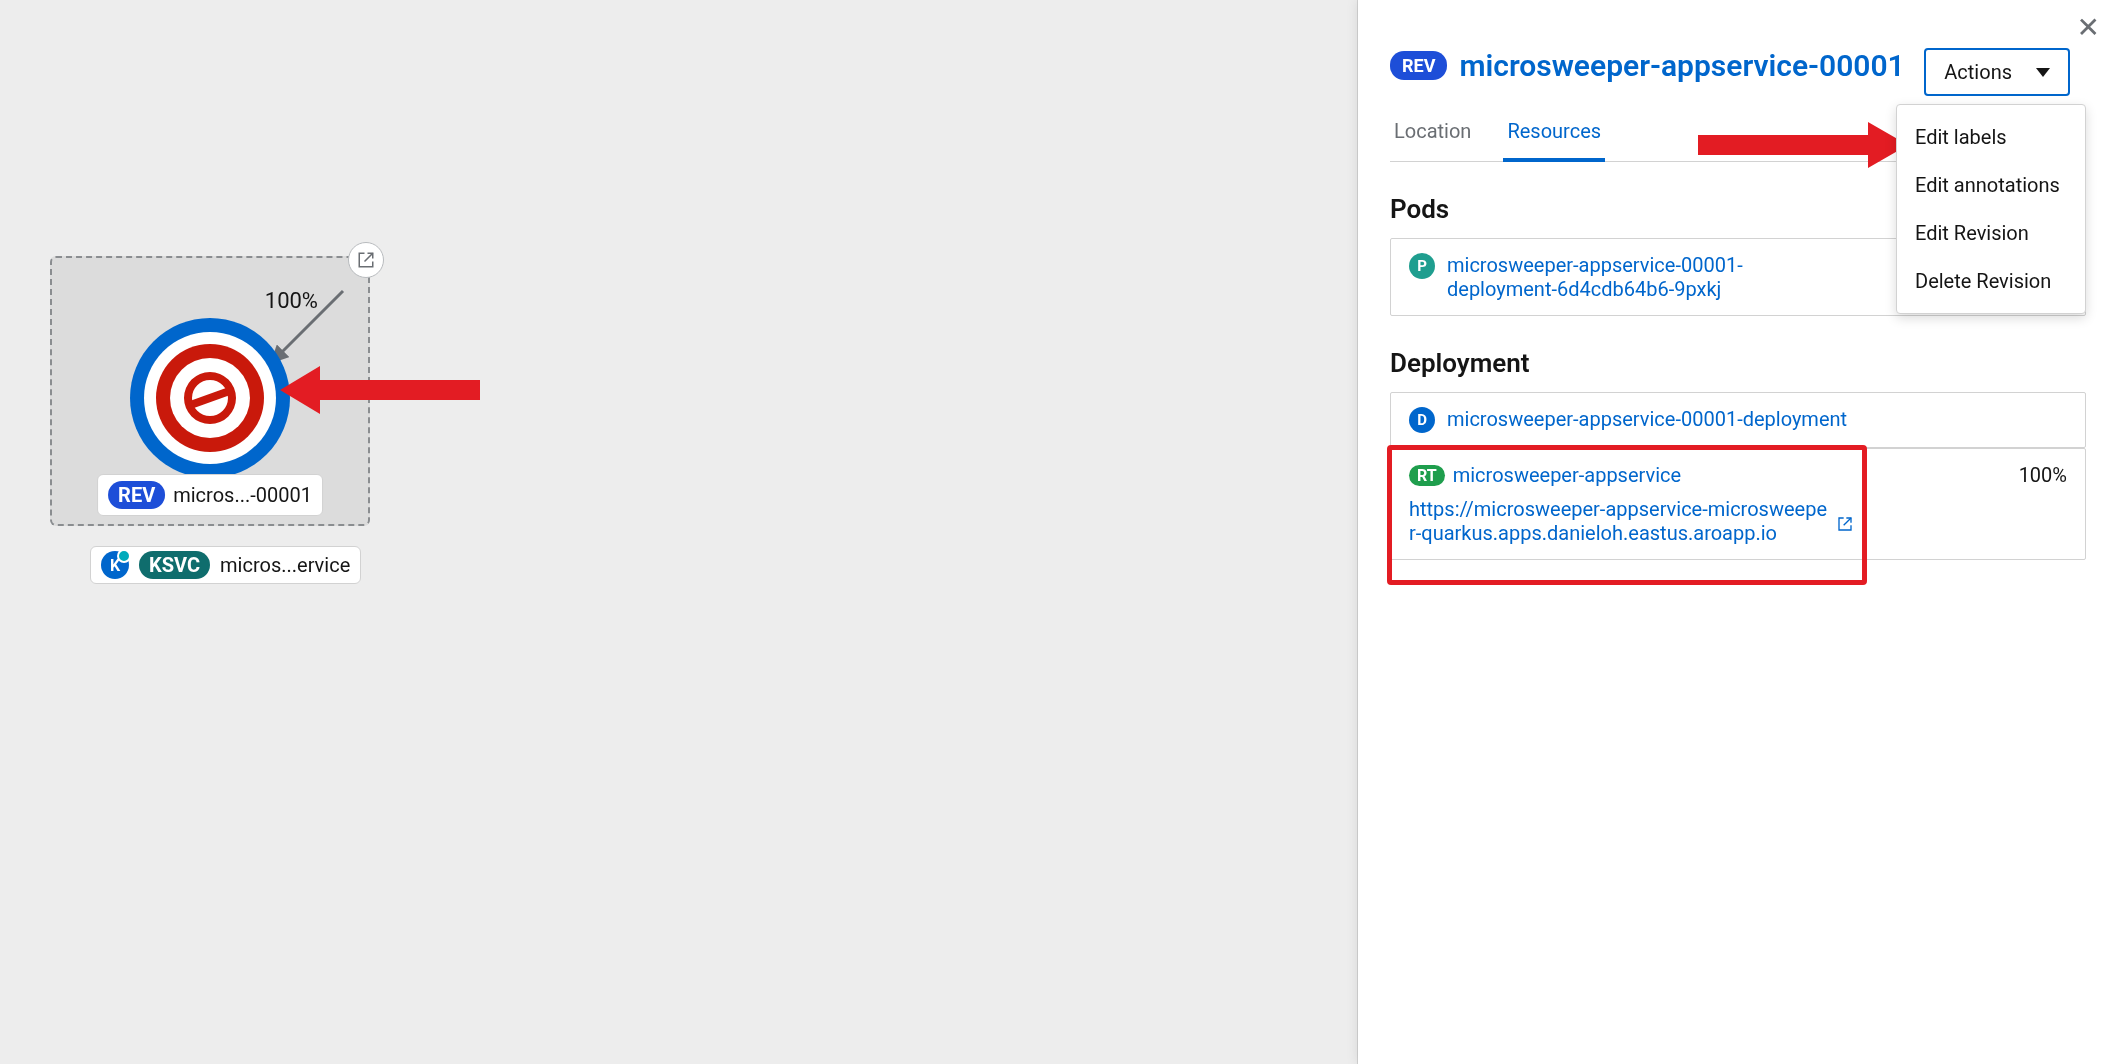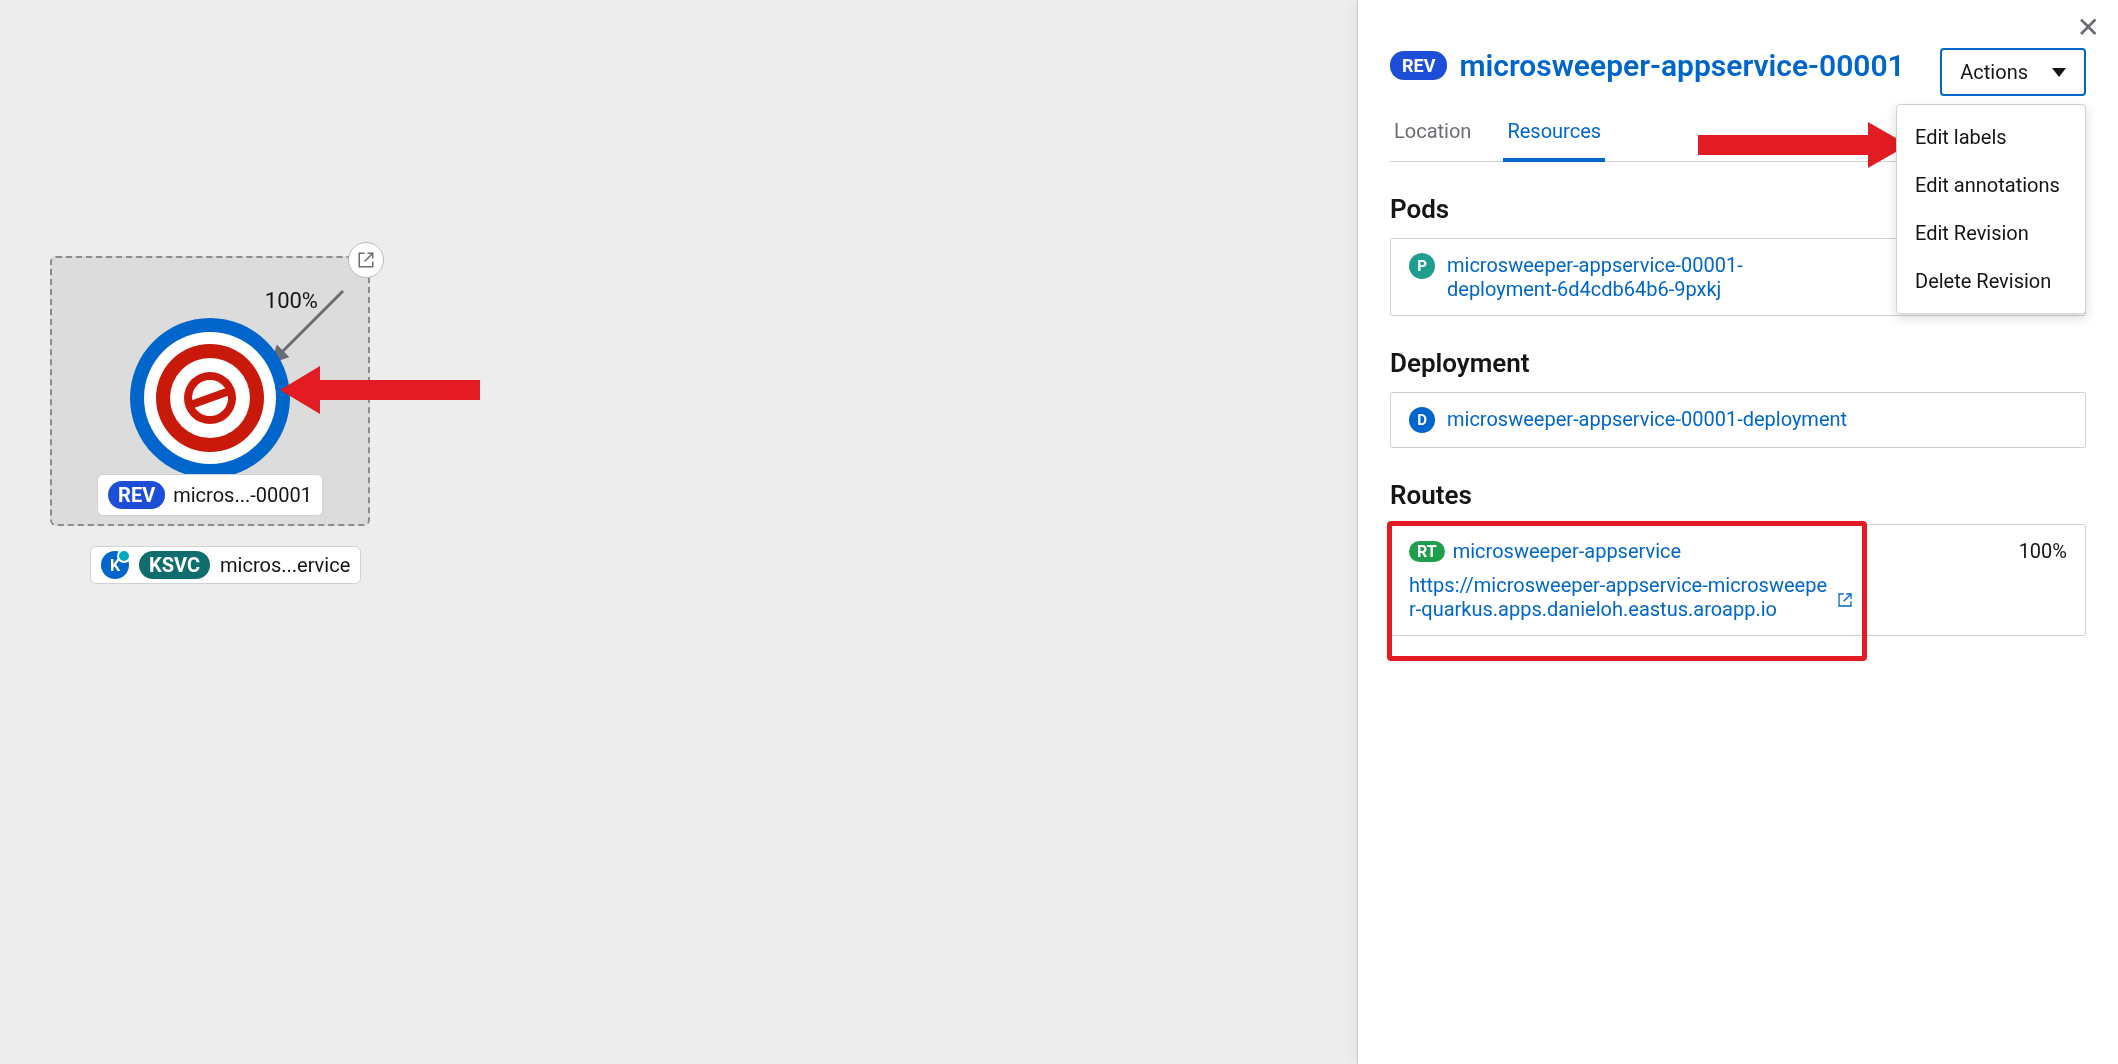--- a/index.html
+++ b/index.html
@@ -53,21 +53,21 @@
   .side {
     width: 760px; flex:none; background:#fff; position:relative; padding: 24px 32px;
     box-shadow: 0 0 12px rgba(0,0,0,.1);
   }
   .close-x { position:absolute; top:14px; right:18px; color:#6a6e73; cursor:pointer; font-size:28px; line-height:1; }
   .panel-title { display:flex; align-items:center; gap:12px; margin-top:24px; }
   .panel-title h1 { color:#06c; font-weight:600; font-size:30px; }
   .pill.big { font-size:18px; padding:4px 12px; }
 
   .actions {
-    position:absolute; right:32px; top:48px; border:2px solid #06c; border-radius:4px;
+    position:absolute; right:48px; top:48px; border:2px solid #06c; border-radius:4px;
     padding:10px 18px; display:flex; align-items:center; gap:24px; color:#151515; cursor:pointer;
     background:#fff;
   }
   .caret { width:0; height:0; border-left:7px solid transparent; border-right:7px solid transparent; border-top:9px solid #151515; }
 
   .dropdown {
     position:absolute; right:32px; top:104px; width:190px; background:#fff;
     border:1px solid #d2d2d2; border-radius:4px; box-shadow:0 4px 12px rgba(0,0,0,.15);
     padding:8px 0; z-index:5;
   }
@@ -194,21 +194,20 @@
       <span>Running</span>
     </span>
   </div>
 
   <h2 class="section-title">Deployment</h2>
   <div class="card">
     <span class="res-icon d">D</span>
     <a href="#" class="link">microsweeper-appservice-00001-deployment</a>
   </div>
 
-  <h2 class="section-title">Routes</h2>
   <div class="card routes-row" style="position:relative;">
     <div class="routes-left">
       <div class="rt-line">
         <span class="pill rt">RT</span>
         <a href="#" class="link">microsweeper-appservice</a>
       </div>
       <span class="rt-line">
         <a href="#" class="link" style="max-width:420px; word-break:break-all;">https://microsweeper-appservice-microsweeper-quarkus.apps.danieloh.eastus.aroapp.io</a>
         <span class="ext-ic">
           <svg viewBox="0 0 24 24" fill="none" stroke="currentColor" stroke-width="2">

